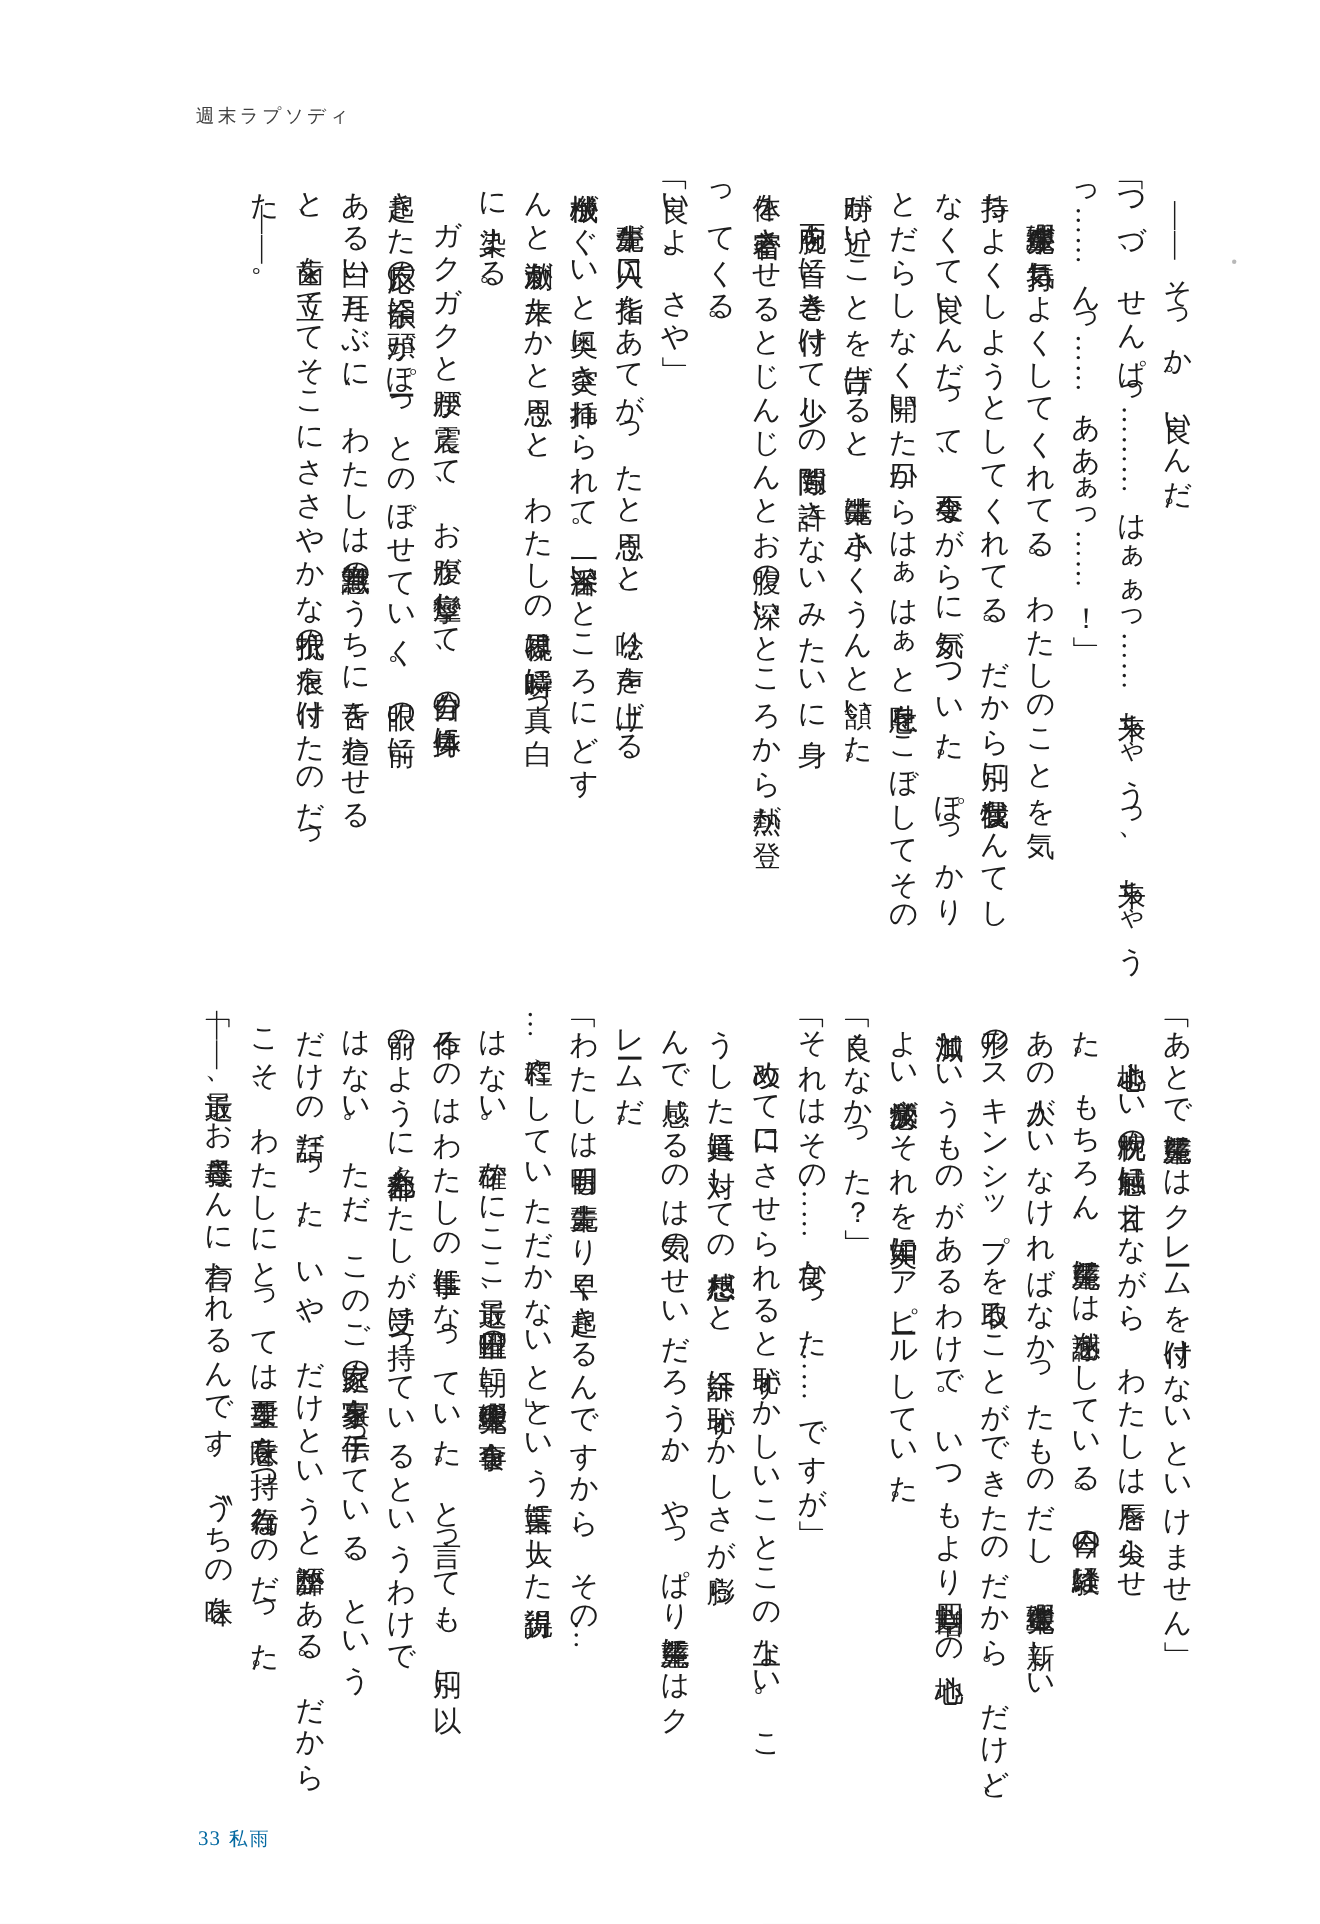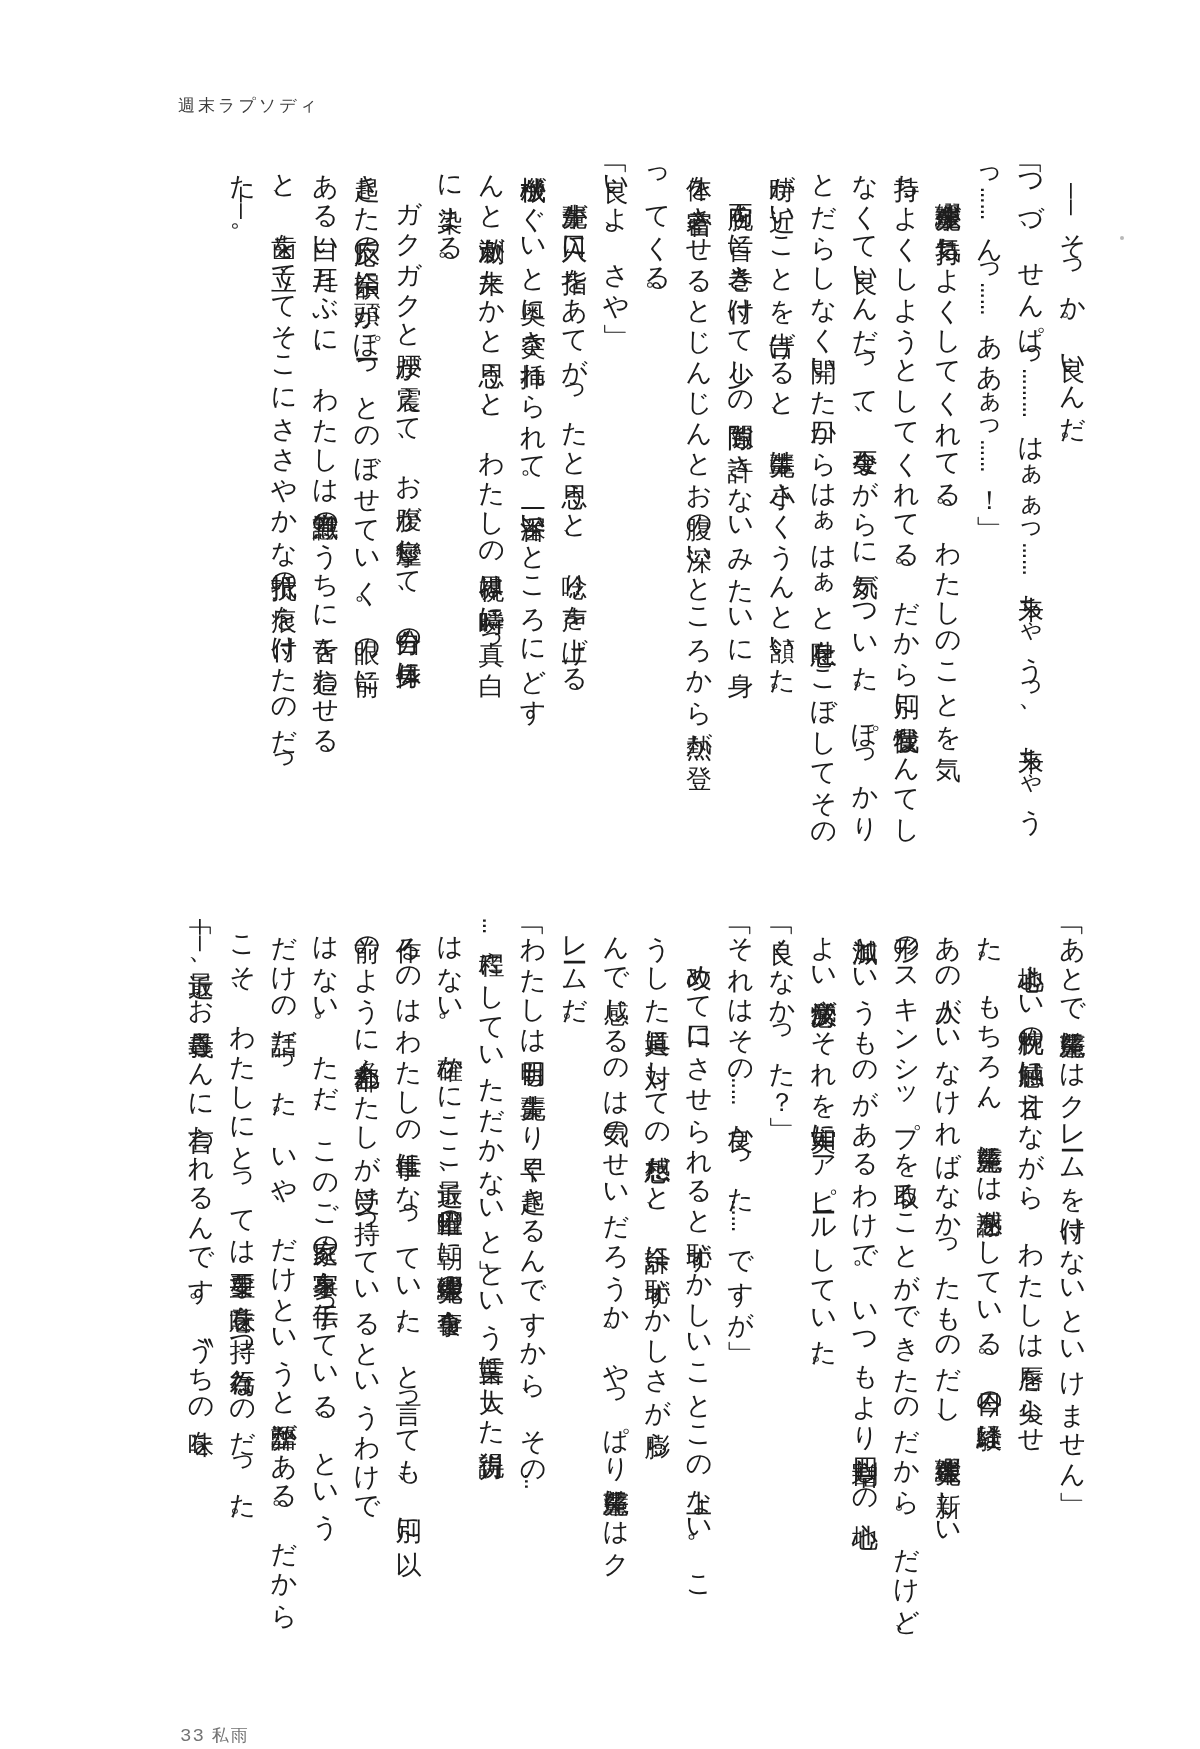--- a/index.html
+++ b/index.html
@@ -1,20 +1,20 @@
 <!DOCTYPE html>
 <html><head>
 <meta charset="utf-8">
 <style>
   html,body{margin:0;padding:0;background:#e8e8e8;}
   .page{
     position:relative;
     width:1200px;height:1749px;
     background:#ffffff;
-    font-family:Liberation Mono, monospace;
+    font-family:Liberation Serif, serif;
     color:#1d1d1d;
     overflow:hidden;
   }
   .running-header{
     position:absolute;
     left:178px;top:94px;
     font-size:17px;
     letter-spacing:3px;
     color:#3d3d3d;
   }
@@ -29,23 +29,23 @@
     font-size:26px;
     line-height:41.5px;
     letter-spacing:1px;
     color:#1d1d1d;
   }
   #block1{top:156px;}
   #block2{top:918px;}
   .vline{white-space:nowrap;}
   .page-footer{
     position:absolute;
-    left:180px;top:1724px;
+    left:180px;top:1660px;
     font-size:19px;
-    color:#737373;
+    color:#0369a1;
     letter-spacing:1px;
   }
   .page-footer .footer-label{
     font-size:17px;
     margin-left:7px;
     letter-spacing:2px;
   }
   .speck{
     position:absolute;
     left:1120px;top:236px;

